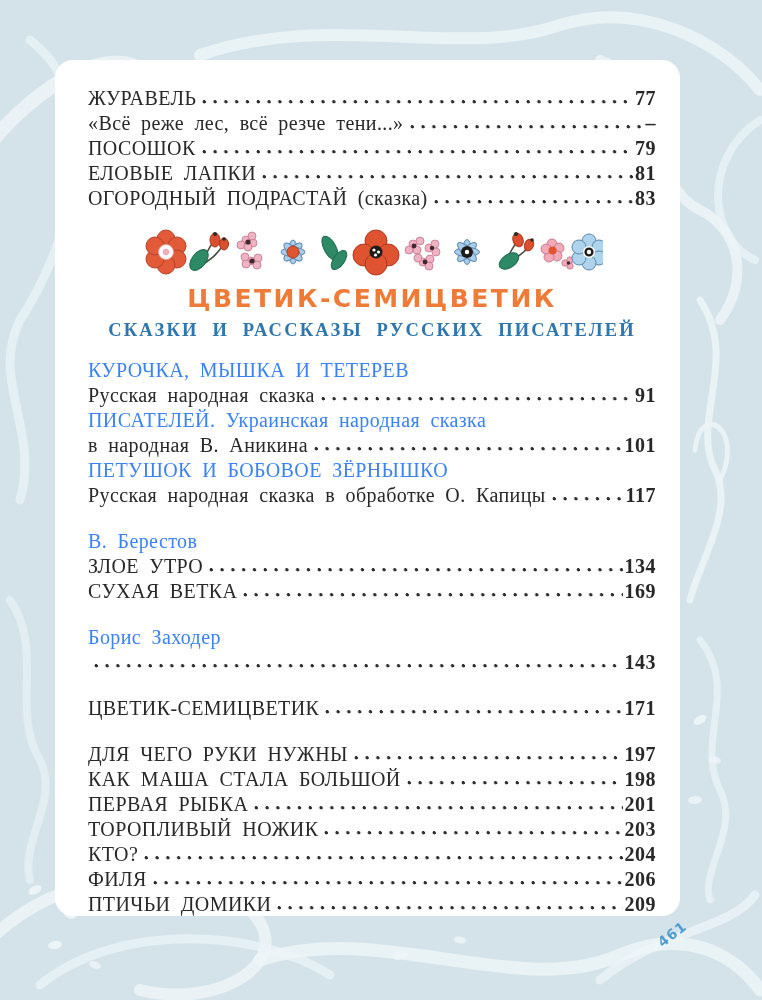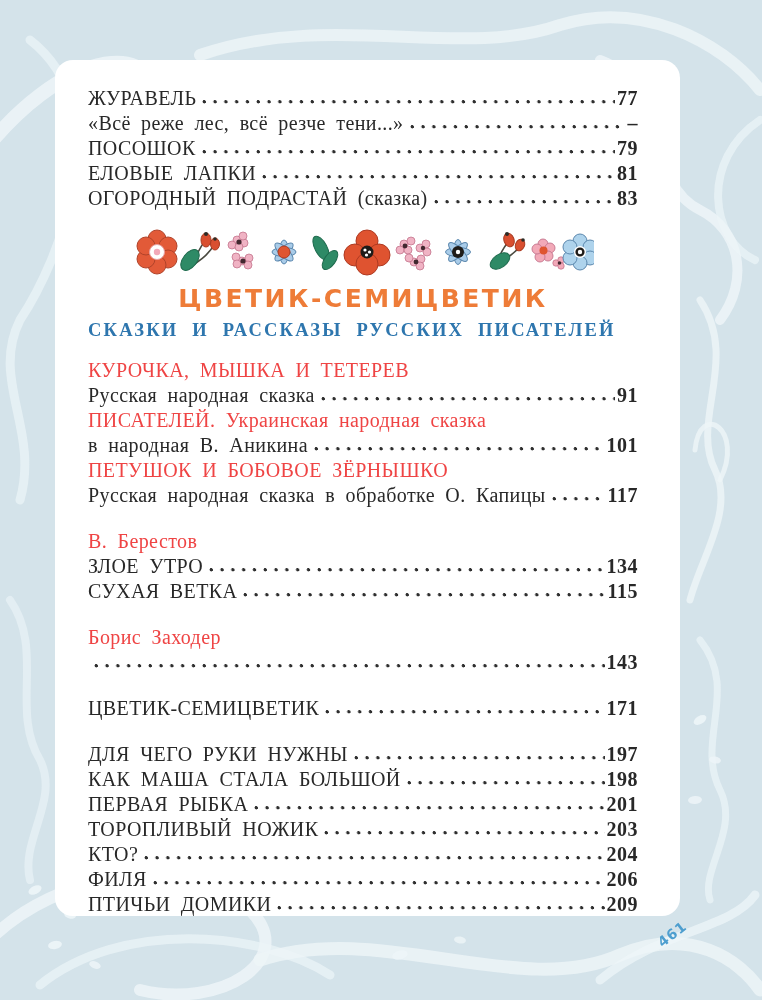--- a/index.html
+++ b/index.html
@@ -5,38 +5,38 @@
   html,body{margin:0;padding:0;}
   body{
     width:762px;height:1000px;position:relative;overflow:hidden;
     background:#d4e3ea;
     font-family:"Liberation Serif", serif;
   }
   .bg-ornaments{position:absolute;left:0;top:0;width:762px;height:1000px;}
   .panel{
     position:absolute;left:55px;top:60px;width:625px;height:856px;
     background:#ffffff;border-radius:18px;box-sizing:border-box;
-    padding:26px 42px 0 33px;
+    padding:26px 24px 0 33px;
   }
   .toc-row{display:flex;align-items:baseline;font-size:20px;line-height:25px;color:#282828;}
   .toc-row .t{white-space:nowrap;letter-spacing:0.4px;word-spacing:5px;}
-  .toc-line{font-size:20px;line-height:25px;color:#ef4444;letter-spacing:0.4px;word-spacing:5px;}
+  .toc-line{font-size:20px;line-height:25px;color:#3b82f6;letter-spacing:0.4px;word-spacing:5px;}
   .leader{
     flex:1;min-width:14px;height:6px;margin:0 2px 0 6px;
     background-image:radial-gradient(circle at 2.2px 2.8px, #2e2e2e 1.45px, transparent 1.9px);
     background-size:10.8px 6px;background-repeat:repeat-x;background-position:left top;
   }
   .pg{white-space:nowrap;letter-spacing:0.5px;font-weight:bold;}
   .band{display:block;margin:15px auto 2px auto;}
   .sec-title{
     text-align:center;font-family:"DejaVu Sans",sans-serif;font-weight:800;
     font-size:25px;line-height:30px;letter-spacing:2.5px;color:#ee7c38;margin-top:6px;
   }
   .sec-subtitle{
-    text-align:left;font-weight:bold;font-size:18.5px;line-height:24px;
+    text-align:center;font-weight:bold;font-size:18.5px;line-height:24px;
     letter-spacing:2.2px;word-spacing:7px;color:#2e76ae;margin-top:4px;margin-bottom:16px;
   }
   .group{margin-top:21px;}
   .group.first{margin-top:0;}
   .corner-num{
     position:absolute;right:74px;bottom:58px;transform:rotate(-38deg);
     color:#4d9ecf;font-family:"DejaVu Sans",sans-serif;font-weight:bold;font-size:14px;
     letter-spacing:1px;
   }
 </style>
@@ -268,21 +268,21 @@
   <div class="group">
     <div class="toc-line">В. Берестов</div>
     <div class="toc-row">
       <span class="t">ЗЛОЕ УТРО</span>
       <span class="leader"></span>
       <span class="pg">134</span>
     </div>
     <div class="toc-row">
       <span class="t">СУХАЯ ВЕТКА</span>
       <span class="leader"></span>
-      <span class="pg">115</span>
+      <span class="pg">169</span>
     </div>
   </div>
 
   <div class="group">
     <div class="toc-line">Борис Заходер</div>
     <div class="toc-row">
       <span class="leader"></span>
       <span class="pg">143</span>
     </div>
   </div>

